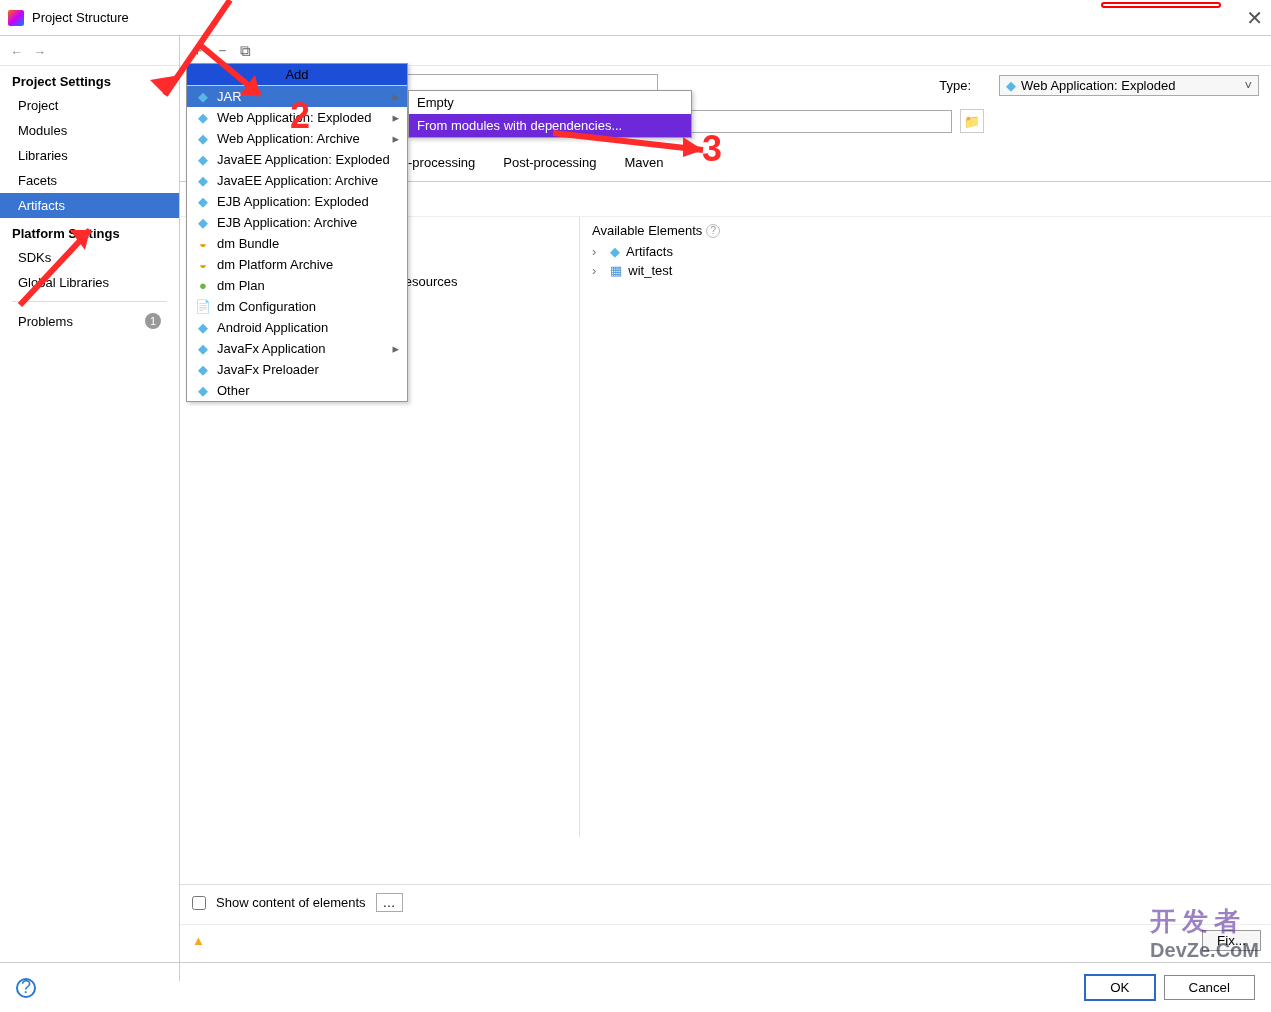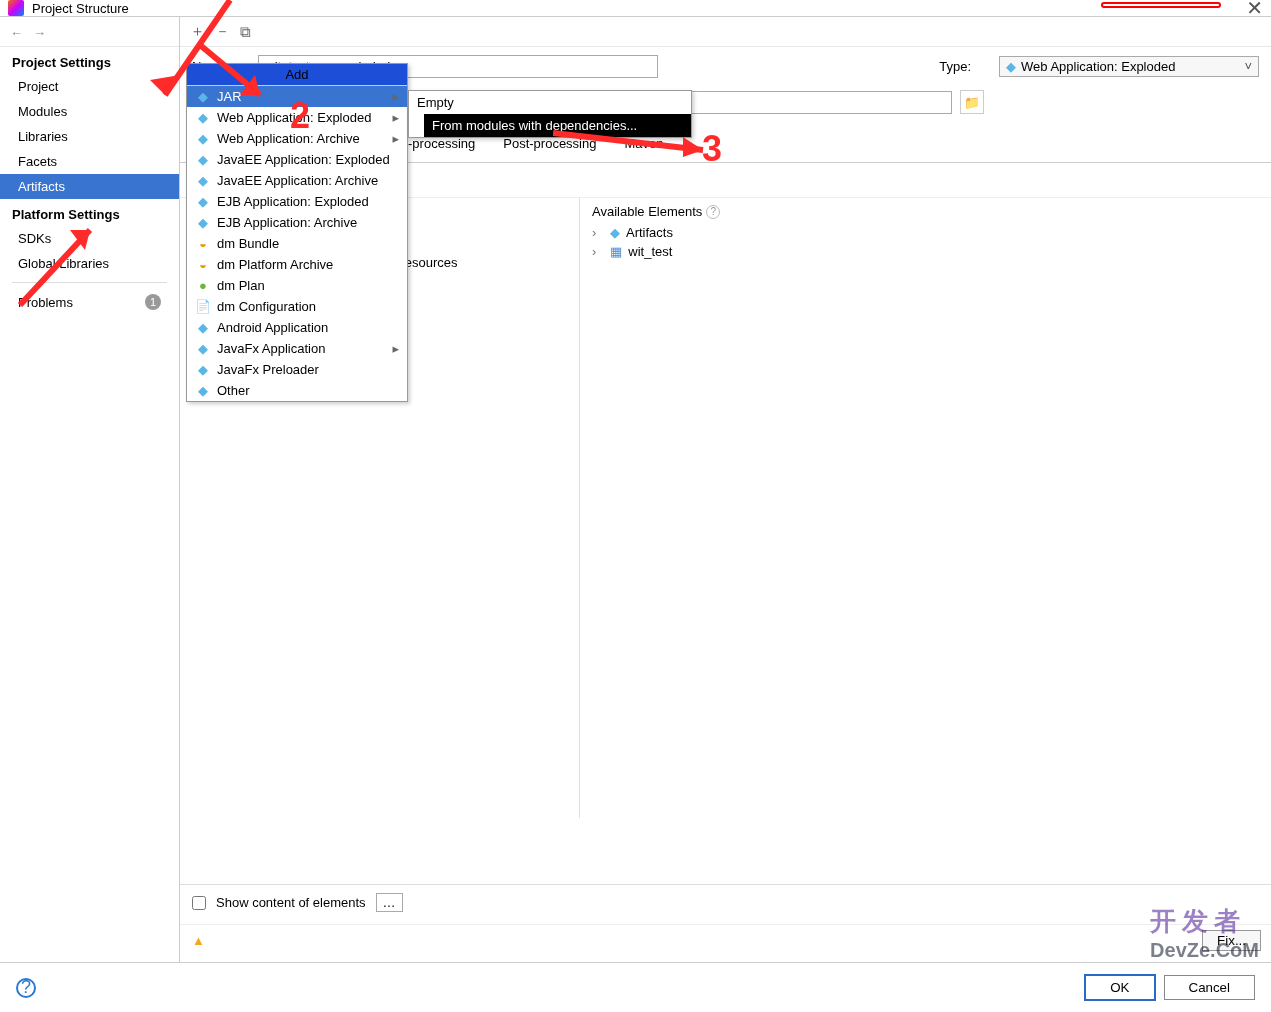--- a/index.html
+++ b/index.html
@@ -1,17 +1,17 @@
 <!DOCTYPE html>
 <html><head>
 <meta charset="utf-8">
 <style>
 * { box-sizing: border-box; margin: 0; padding: 0; }
 body { font-family: "Segoe UI", Tahoma, sans-serif; font-size: 13px; color: #000; background: #fff; width: 1271px; height: 1012px; overflow: hidden; position: relative; }
-.titlebar { height: 17px; display: flex; align-items: center; padding: 0 8px; border-bottom: 1px solid #ccc; }
+.titlebar { height: 36px; display: flex; align-items: center; padding: 0 8px; border-bottom: 1px solid #ccc; }
 .titlebar .logo { width: 16px; height: 16px; background: linear-gradient(135deg,#f60,#c0f,#08f); border-radius: 2px; margin-right: 8px; }
 .titlebar .title { flex: 1; }
 .titlebar .close { font-size: 20px; color: #555; cursor: pointer; margin-left: 8px; }
 .redline { position: absolute; right: 50px; top: 2px; width: 120px; height: 6px; border: 2px solid #f00; border-radius: 4px; background: transparent; }
 .main { display: flex; height: 945px; }
 .sidebar { width: 180px; border-right: 1px solid #ccc; display: flex; flex-direction: column; }
 .navrow { height: 30px; display: flex; align-items: center; gap: 10px; padding: 0 10px; border-bottom: 1px solid #e8e8e8; color: #888; }
 .section-head { font-weight: bold; padding: 8px 12px 4px; }
 .side-item { padding: 5px 18px; cursor: pointer; }
 .side-item.selected { background: #3874d0; color: #fff; }
@@ -68,21 +68,21 @@
 .popup-add .mitem .arr { margin-left: auto; color: #666; }
 .popup-add .mitem.sel { background: #3874d0; color: #fff; }
 .popup-add .mi-ic { width: 16px; display: inline-flex; justify-content: center; }
 .mi-blue { color: #5ab6e6; }
 .mi-orange { color: #e69b00; }
 .mi-green { color: #6db33f; }
 
 
 .popup-sub { position: absolute; left: 408px; top: 90px; width: 284px; background: #fff; border: 1px solid #999; box-shadow: 2px 2px 4px rgba(0,0,0,.2); z-index: 21; }
 .popup-sub .sitem { padding: 4px 8px; cursor: pointer; }
-.popup-sub .sitem.sel { background: #000000; color: #fff; margin-left: 15px; }
+.popup-sub .sitem.sel { background: #6d28d9; color: #fff; }
 
 
 .arrow { position: absolute; z-index: 50; }
 .num { position: absolute; color: #ff2a2a; font-size: 36px; font-weight: bold; z-index: 51; font-family: Arial; }
 .watermark { position: absolute; right: 12px; bottom: 50px; font-size: 26px; opacity: .55; z-index: 60; font-weight: bold; }
 .watermark .cn { color: #4c1d95; letter-spacing: 6px; }
 .watermark .en { color: #0f172a; font-size: 20px; }
 </style>
 </head>
 <body>

